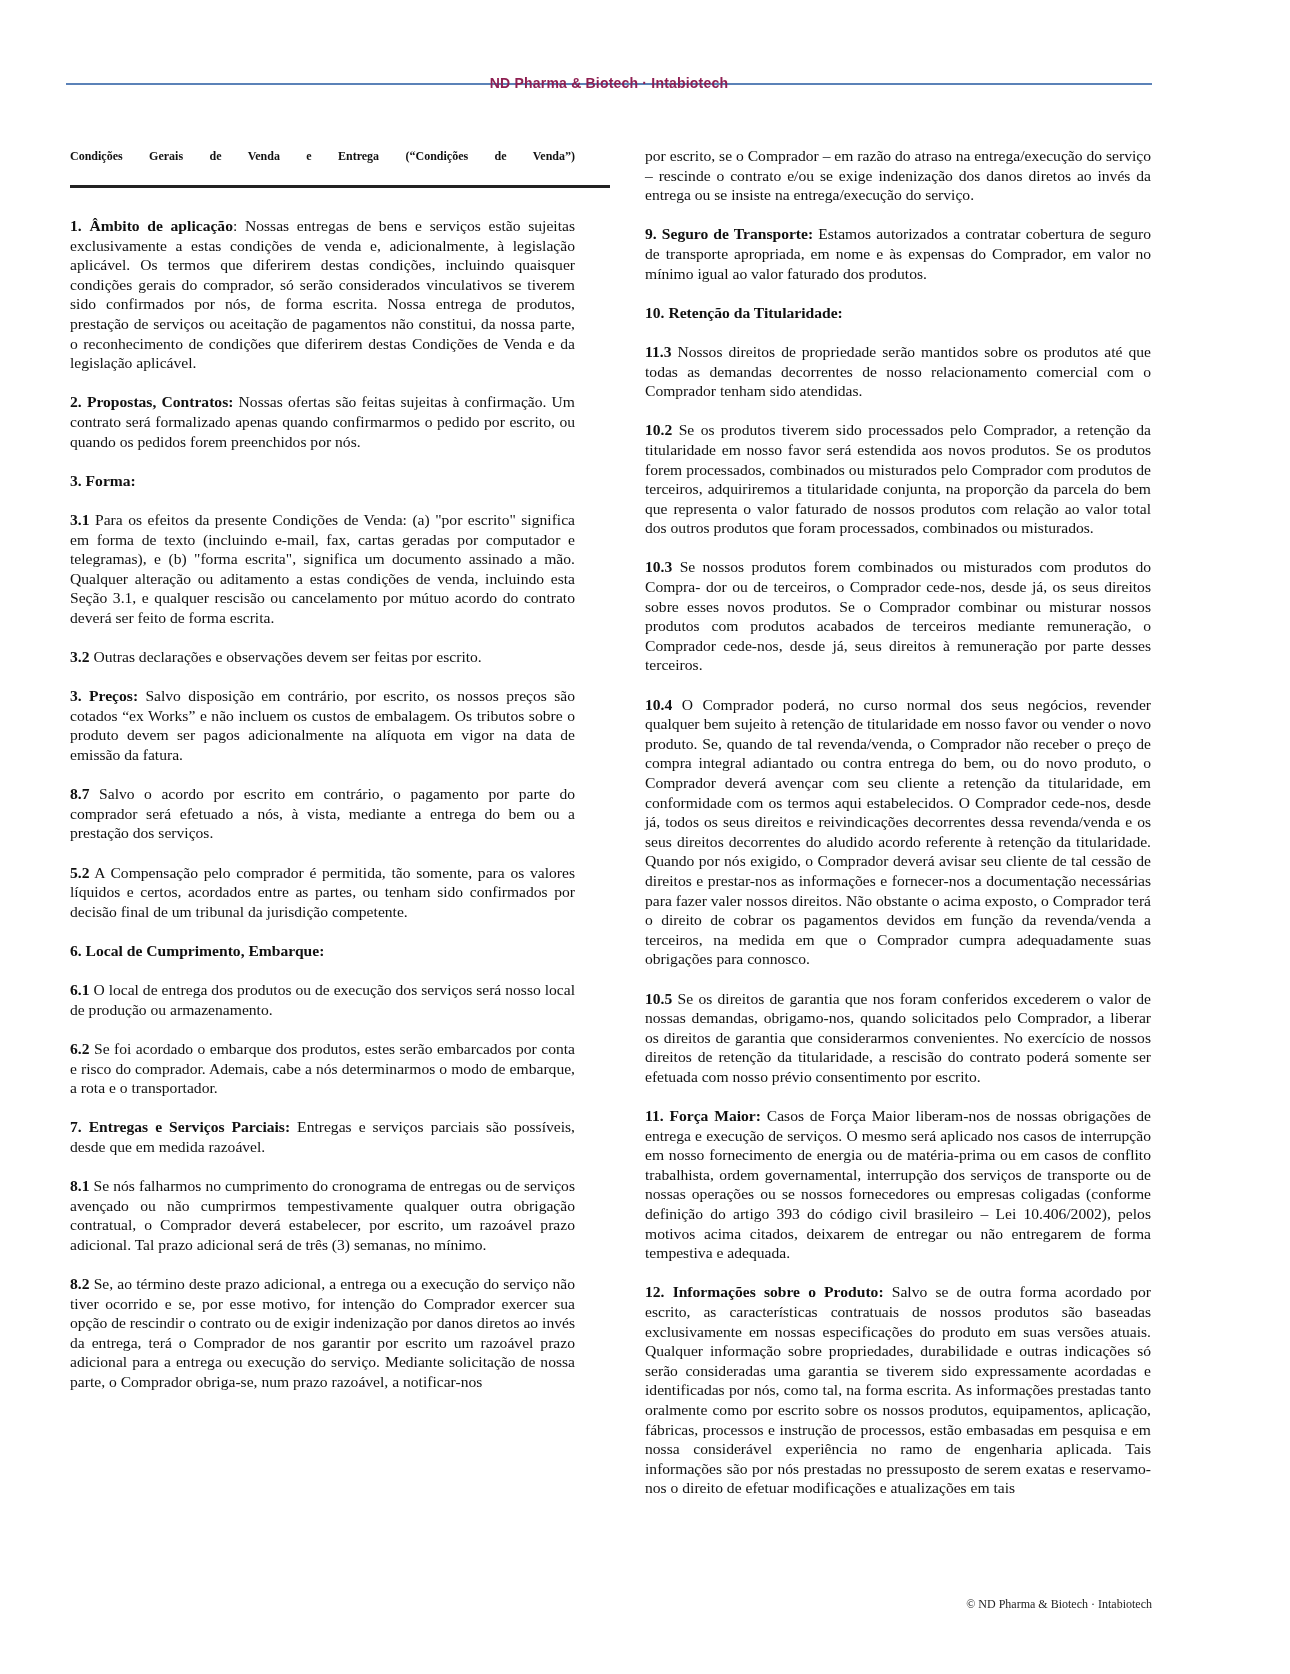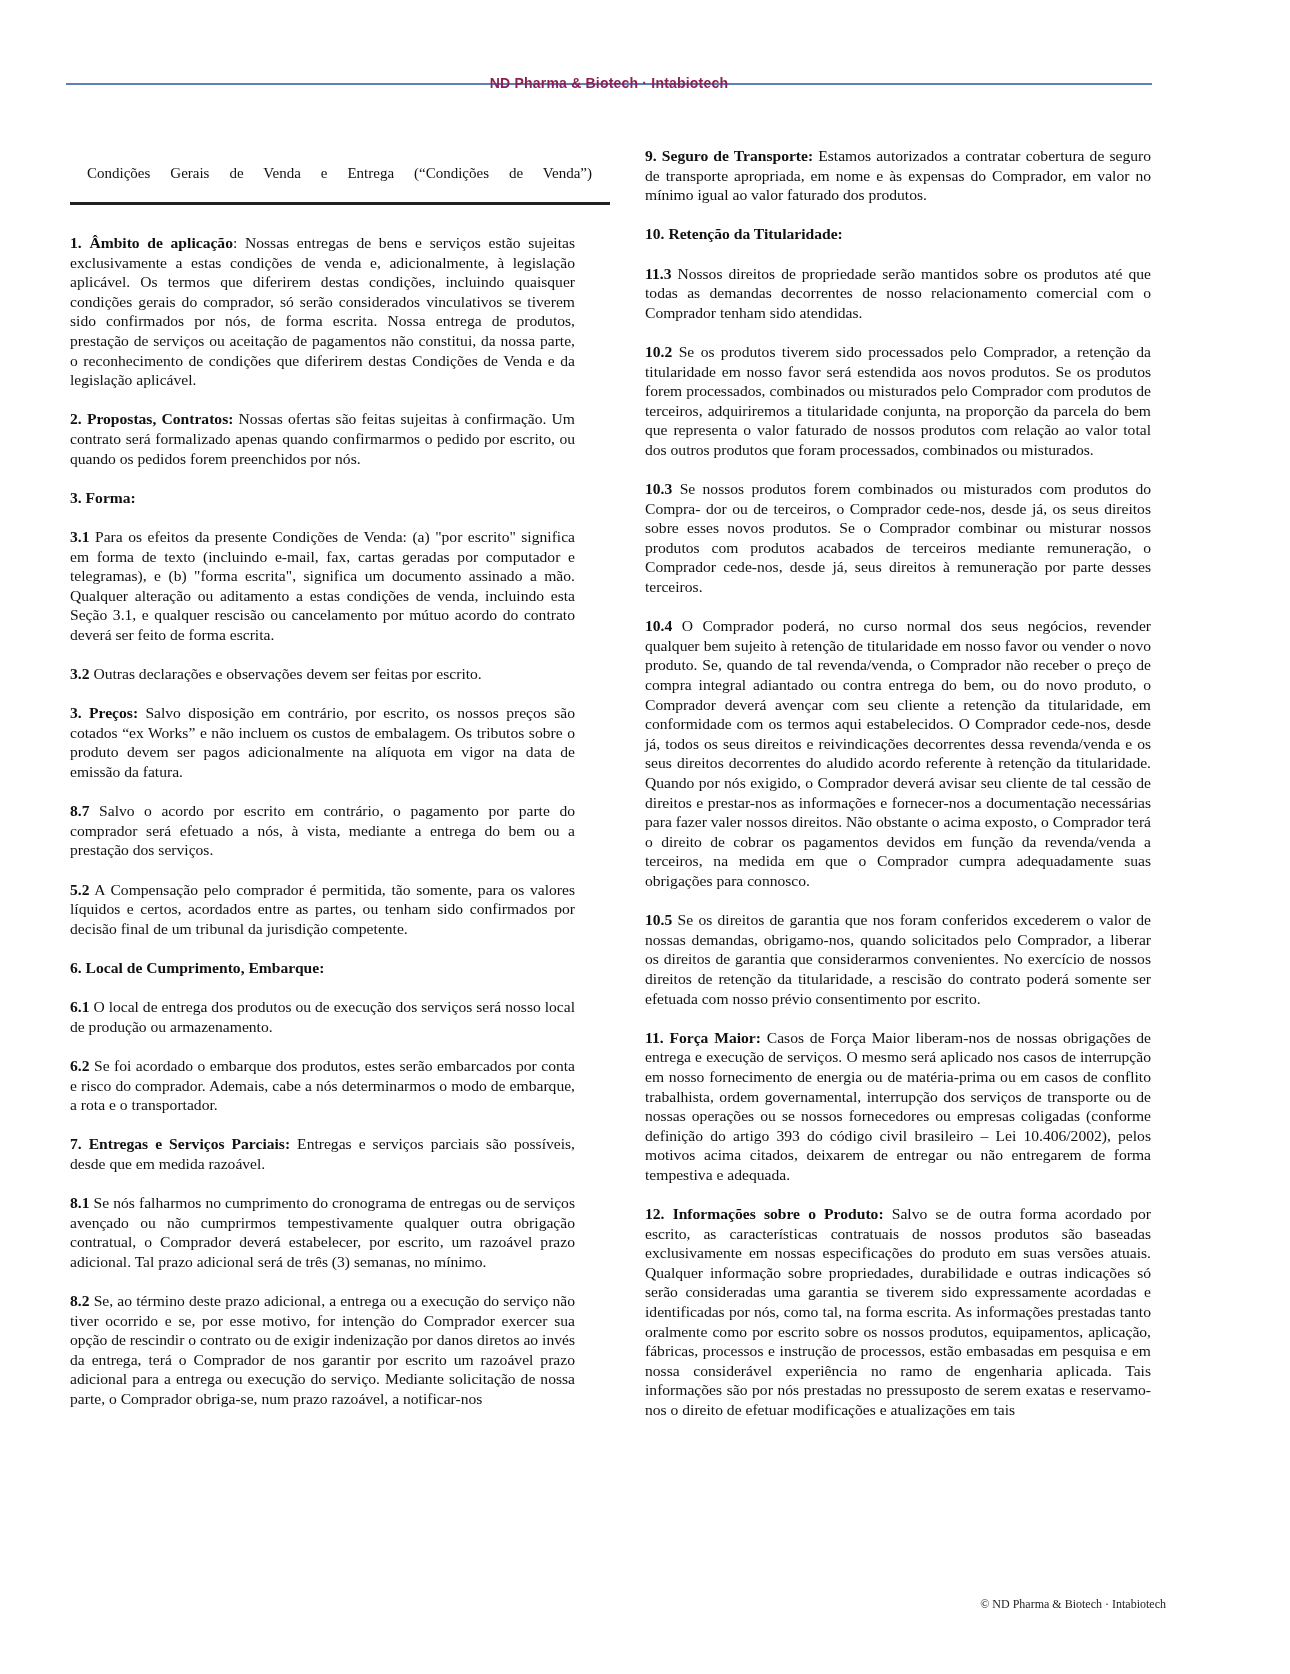--- a/index.html
+++ b/index.html
@@ -3,26 +3,26 @@
 <meta charset="utf-8">
 <style>
   html, body { margin: 0; padding: 0; background: #ffffff; }
   body { width: 1290px; height: 1674px; position: relative; overflow: hidden; font-family: "Liberation Serif", "DejaVu Serif", serif; color: #111; }
   .header { position: absolute; left: 66px; top: 68px; width: 1086px; height: 30px; }
   .header-line { position: absolute; left: 0; right: 0; top: 15px; height: 2px; background: #5b82b8; }
   .header-title { position: absolute; left: 0; right: 0; top: 2px; text-align: center; font-family: "Liberation Sans", "DejaVu Sans", sans-serif; font-weight: bold; font-size: 14px; color: #8e1f52; letter-spacing: 0.2px; line-height: 26px; }
   .col { position: absolute; top: 146px; font-size: 15.6px; line-height: 19.6px; text-align: justify; }
   .col-left { left: 70px; width: 505px; }
   .col-right { left: 645px; width: 506px; }
-  .doc-title { font-weight: normal; font-size: 15px; text-align: justify; text-align-last: justify; width: 505px; margin: 17px; line-height: 20px; word-spacing: 4px; }
+  .doc-title { font-weight: bold; font-size: 12px; text-align: justify; text-align-last: justify; width: 505px; margin: 0; line-height: 20px; word-spacing: 4px; }
   .title-rule { width: 540px; height: 3px; background: #222; margin-top: 19px; margin-bottom: 28px; }
   .para { margin: 0 0 19.6px 0; }
   .para b { font-weight: bold; }
   .heading { font-weight: bold; margin: 0 0 19.6px 0; }
-  .footer { position: absolute; right: 124px; top: 1597px; font-size: 12px; color: #222; font-family: Liberation Serif, serif; }
+  .footer { position: absolute; right: 138px; top: 1597px; font-size: 12px; color: #222; font-family: Liberation Serif, serif; }
 </style>
 </head>
 <body>
 
 <div class="header">
   <div class="header-line"></div>
   <div class="header-title">ND Pharma &amp; Biotech · Intabiotech</div>
 </div>
 
 <div class="col col-left">
@@ -41,20 +41,21 @@
       <p class="para"><b>6.1</b><span> O local de entrega dos produtos ou de execução dos serviços será nosso local de produção ou armazenamento.</span></p>
       <p class="para"><b>6.2</b><span> Se foi acordado o embarque dos produtos, estes serão embarcados por conta e risco do comprador. Ademais, cabe a nós determinarmos o modo de embarque, a rota e o transportador.</span></p>
       <p class="para"><b>7. Entregas e Serviços Parciais:</b><span> Entregas e serviços parciais são possíveis, desde que em medida razoável.</span></p>
       <p class="para"><b>8.1</b><span> Se nós falharmos no cumprimento do cronograma de entregas ou de serviços avençado ou não cumprirmos tempestivamente qualquer outra obrigação contratual, o Comprador deverá estabelecer, por escrito, um razoável prazo adicional. Tal prazo adicional será de três (3) semanas, no mínimo.</span></p>
       <p class="para"><b>8.2</b><span> Se, ao término deste prazo adicional, a entrega ou a execução do serviço não tiver ocorrido e se, por esse motivo, for intenção do Comprador exercer sua opção de rescindir o contrato ou de exigir indenização por danos diretos ao invés da entrega, terá o Comprador de nos garantir por escrito um razoável prazo adicional para a entrega ou execução do serviço. Mediante solicitação de nossa parte, o Comprador obriga-se, num prazo razoável, a notificar-nos</span></p>
     </div>
 </div>
 
 <div class="col col-right">
   <div id="right-content">
+      <p class="para"><span>por escrito, se o Comprador – em razão do atraso na entrega/execução do serviço – rescinde o contrato e/ou se exige indenização dos danos diretos ao invés da entrega ou se insiste na entrega/execução do serviço.</span></p>
       <p class="para"><b>9. Seguro de Transporte:</b><span> Estamos autorizados a contratar cobertura de seguro de transporte apropriada, em nome e às expensas do Comprador, em valor no mínimo igual ao valor faturado dos produtos.</span></p>
       <p class="heading">10. Retenção da Titularidade:</p>
       <p class="para"><b>11.3</b><span> Nossos direitos de propriedade serão mantidos sobre os produtos até que todas as demandas decorrentes de nosso relacionamento comercial com o Comprador tenham sido atendidas.</span></p>
       <p class="para"><b>10.2</b><span> Se os produtos tiverem sido processados pelo Comprador, a retenção da titularidade em nosso favor será estendida aos novos produtos. Se os produtos forem processados, combinados ou misturados pelo Comprador com produtos de terceiros, adquiriremos a titularidade conjunta, na proporção da parcela do bem que representa o valor faturado de nossos produtos com relação ao valor total dos outros produtos que foram processados, combinados ou misturados.</span></p>
       <p class="para"><b>10.3</b><span> Se nossos produtos forem combinados ou misturados com produtos do Compra- dor ou de terceiros, o Comprador cede-nos, desde já, os seus direitos sobre esses novos produtos. Se o Comprador combinar ou misturar nossos produtos com produtos acabados de terceiros mediante remuneração, o Comprador cede-nos, desde já, seus direitos à remuneração por parte desses terceiros.</span></p>
       <p class="para"><b>10.4</b><span> O Comprador poderá, no curso normal dos seus negócios, revender qualquer bem sujeito à retenção de titularidade em nosso favor ou vender o novo produto. Se, quando de tal revenda/venda, o Comprador não receber o preço de compra integral adiantado ou contra entrega do bem, ou do novo produto, o Comprador deverá avençar com seu cliente a retenção da titularidade, em conformidade com os termos aqui estabelecidos. O Comprador cede-nos, desde já, todos os seus direitos e reivindicações decorrentes dessa revenda/venda e os seus direitos decorrentes do aludido acordo referente à retenção da titularidade. Quando por nós exigido, o Comprador deverá avisar seu cliente de tal cessão de direitos e prestar-nos as informações e fornecer-nos a documentação necessárias para fazer valer nossos direitos. Não obstante o acima exposto, o Comprador terá o direito de cobrar os pagamentos devidos em função da revenda/venda a terceiros, na medida em que o Comprador cumpra adequadamente suas obrigações para connosco.</span></p>
       <p class="para"><b>10.5</b><span> Se os direitos de garantia que nos foram conferidos excederem o valor de nossas demandas, obrigamo-nos, quando solicitados pelo Comprador, a liberar os direitos de garantia que considerarmos convenientes. No exercício de nossos direitos de retenção da titularidade, a rescisão do contrato poderá somente ser efetuada com nosso prévio consentimento por escrito.</span></p>
       <p class="para"><b>11. Força Maior:</b><span> Casos de Força Maior liberam-nos de nossas obrigações de entrega e execução de serviços. O mesmo será aplicado nos casos de interrupção em nosso fornecimento de energia ou de matéria-prima ou em casos de conflito trabalhista, ordem governamental, interrupção dos serviços de transporte ou de nossas operações ou se nossos fornecedores ou empresas coligadas (conforme definição do artigo 393 do código civil brasileiro – Lei 10.406/2002), pelos motivos acima citados, deixarem de entregar ou não entregarem de forma tempestiva e adequada.</span></p>
       <p class="para"><b>12. Informações sobre o Produto:</b><span> Salvo se de outra forma acordado por escrito, as características contratuais de nossos produtos são baseadas exclusivamente em nossas especificações do produto em suas versões atuais. Qualquer informação sobre propriedades, durabilidade e outras indicações só serão consideradas uma garantia se tiverem sido expressamente acordadas e identificadas por nós, como tal, na forma escrita. As informações prestadas tanto oralmente como por escrito sobre os nossos produtos, equipamentos, aplicação, fábricas, processos e instrução de processos, estão embasadas em pesquisa e em nossa considerável experiência no ramo de engenharia aplicada. Tais informações são por nós prestadas no pressuposto de serem exatas e reservamo-nos o direito de efetuar modificações e atualizações em tais</span></p>
     </div>

